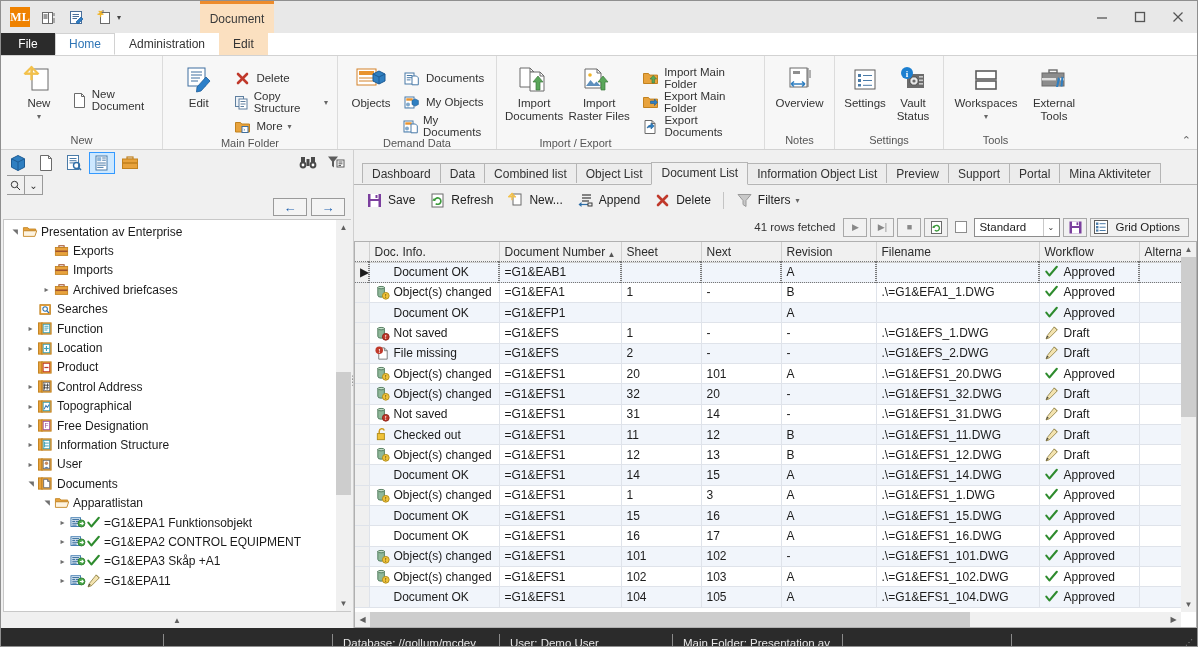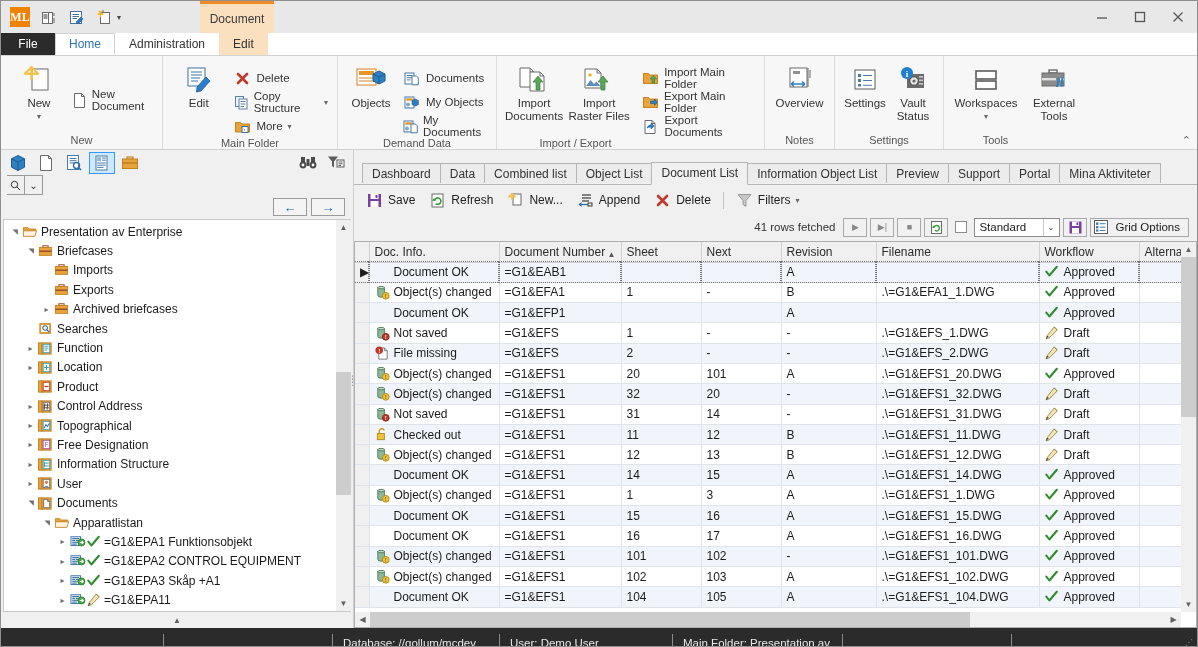--- a/index.html
+++ b/index.html
@@ -633,52 +633,41 @@
             <div class="tnode" style="padding-left: 4px;">
               <span class="twist" style="font-size: 7px; color: rgb(112, 112, 112); transform: rotate(-90deg);">◢</span>
               <span class="tic">
                 <svg width="16" height="14" viewBox="0 0 16 16">
                   <path d="M0.5 3 h5 l1.2 1.6 h7.8 v2 h-14 z" fill="#e8a33d" stroke="#c2821f"></path>
                   <path d="M0.5 6.6 h15.2 l-2.2 6.4 h-13 z" fill="#fdf3e0" stroke="#c2821f"></path>
                 </svg>
               </span>
               <span class="tlabel">Presentation av Enterprise</span>
             </div>
-            <div class="tnode" style="padding-left: 20px;">
-              <span class="twist" style="font-size: 7px; color: rgb(112, 112, 112); transform: rotate(-90deg);">◢</span>
+            <div class="tnode" style="padding-left: 36px;">
+              <span class="twist"></span>
               <span class="tic">
                 <svg width="15" height="14" viewBox="0 0 16 16">
                   <rect x="5" y="2" width="6" height="2" fill="none" stroke="#a0522d" stroke-width="1.2"></rect>
                   <rect x="1" y="4" width="14" height="9" fill="#e8a33d" stroke="#c2821f"></rect>
                   <rect x="1" y="7.4" width="14" height="1.8" fill="#a0522d"></rect>
                 </svg>
               </span>
-              <span class="tlabel">Briefcases</span>
+              <span class="tlabel">Exports</span>
             </div>
             <div class="tnode" style="padding-left: 36px;">
               <span class="twist"></span>
               <span class="tic">
                 <svg width="15" height="14" viewBox="0 0 16 16">
                   <rect x="5" y="2" width="6" height="2" fill="none" stroke="#a0522d" stroke-width="1.2"></rect>
                   <rect x="1" y="4" width="14" height="9" fill="#e8a33d" stroke="#c2821f"></rect>
                   <rect x="1" y="7.4" width="14" height="1.8" fill="#a0522d"></rect>
                 </svg>
               </span>
               <span class="tlabel">Imports</span>
-            </div>
-            <div class="tnode" style="padding-left: 36px;">
-              <span class="twist"></span>
-              <span class="tic">
-                <svg width="15" height="14" viewBox="0 0 16 16">
-                  <rect x="5" y="2" width="6" height="2" fill="none" stroke="#a0522d" stroke-width="1.2"></rect>
-                  <rect x="1" y="4" width="14" height="9" fill="#e8a33d" stroke="#c2821f"></rect>
-                  <rect x="1" y="7.4" width="14" height="1.8" fill="#a0522d"></rect>
-                </svg>
-              </span>
-              <span class="tlabel">Exports</span>
             </div>
             <div class="tnode" style="padding-left: 36px;">
               <span class="twist">▸</span>
               <span class="tic">
                 <svg width="15" height="14" viewBox="0 0 16 16">
                   <rect x="5" y="2" width="6" height="2" fill="none" stroke="#a0522d" stroke-width="1.2"></rect>
                   <rect x="1" y="4" width="14" height="9" fill="#e8a33d" stroke="#c2821f"></rect>
                   <rect x="1" y="7.4" width="14" height="1.8" fill="#a0522d"></rect>
                 </svg>
               </span>

